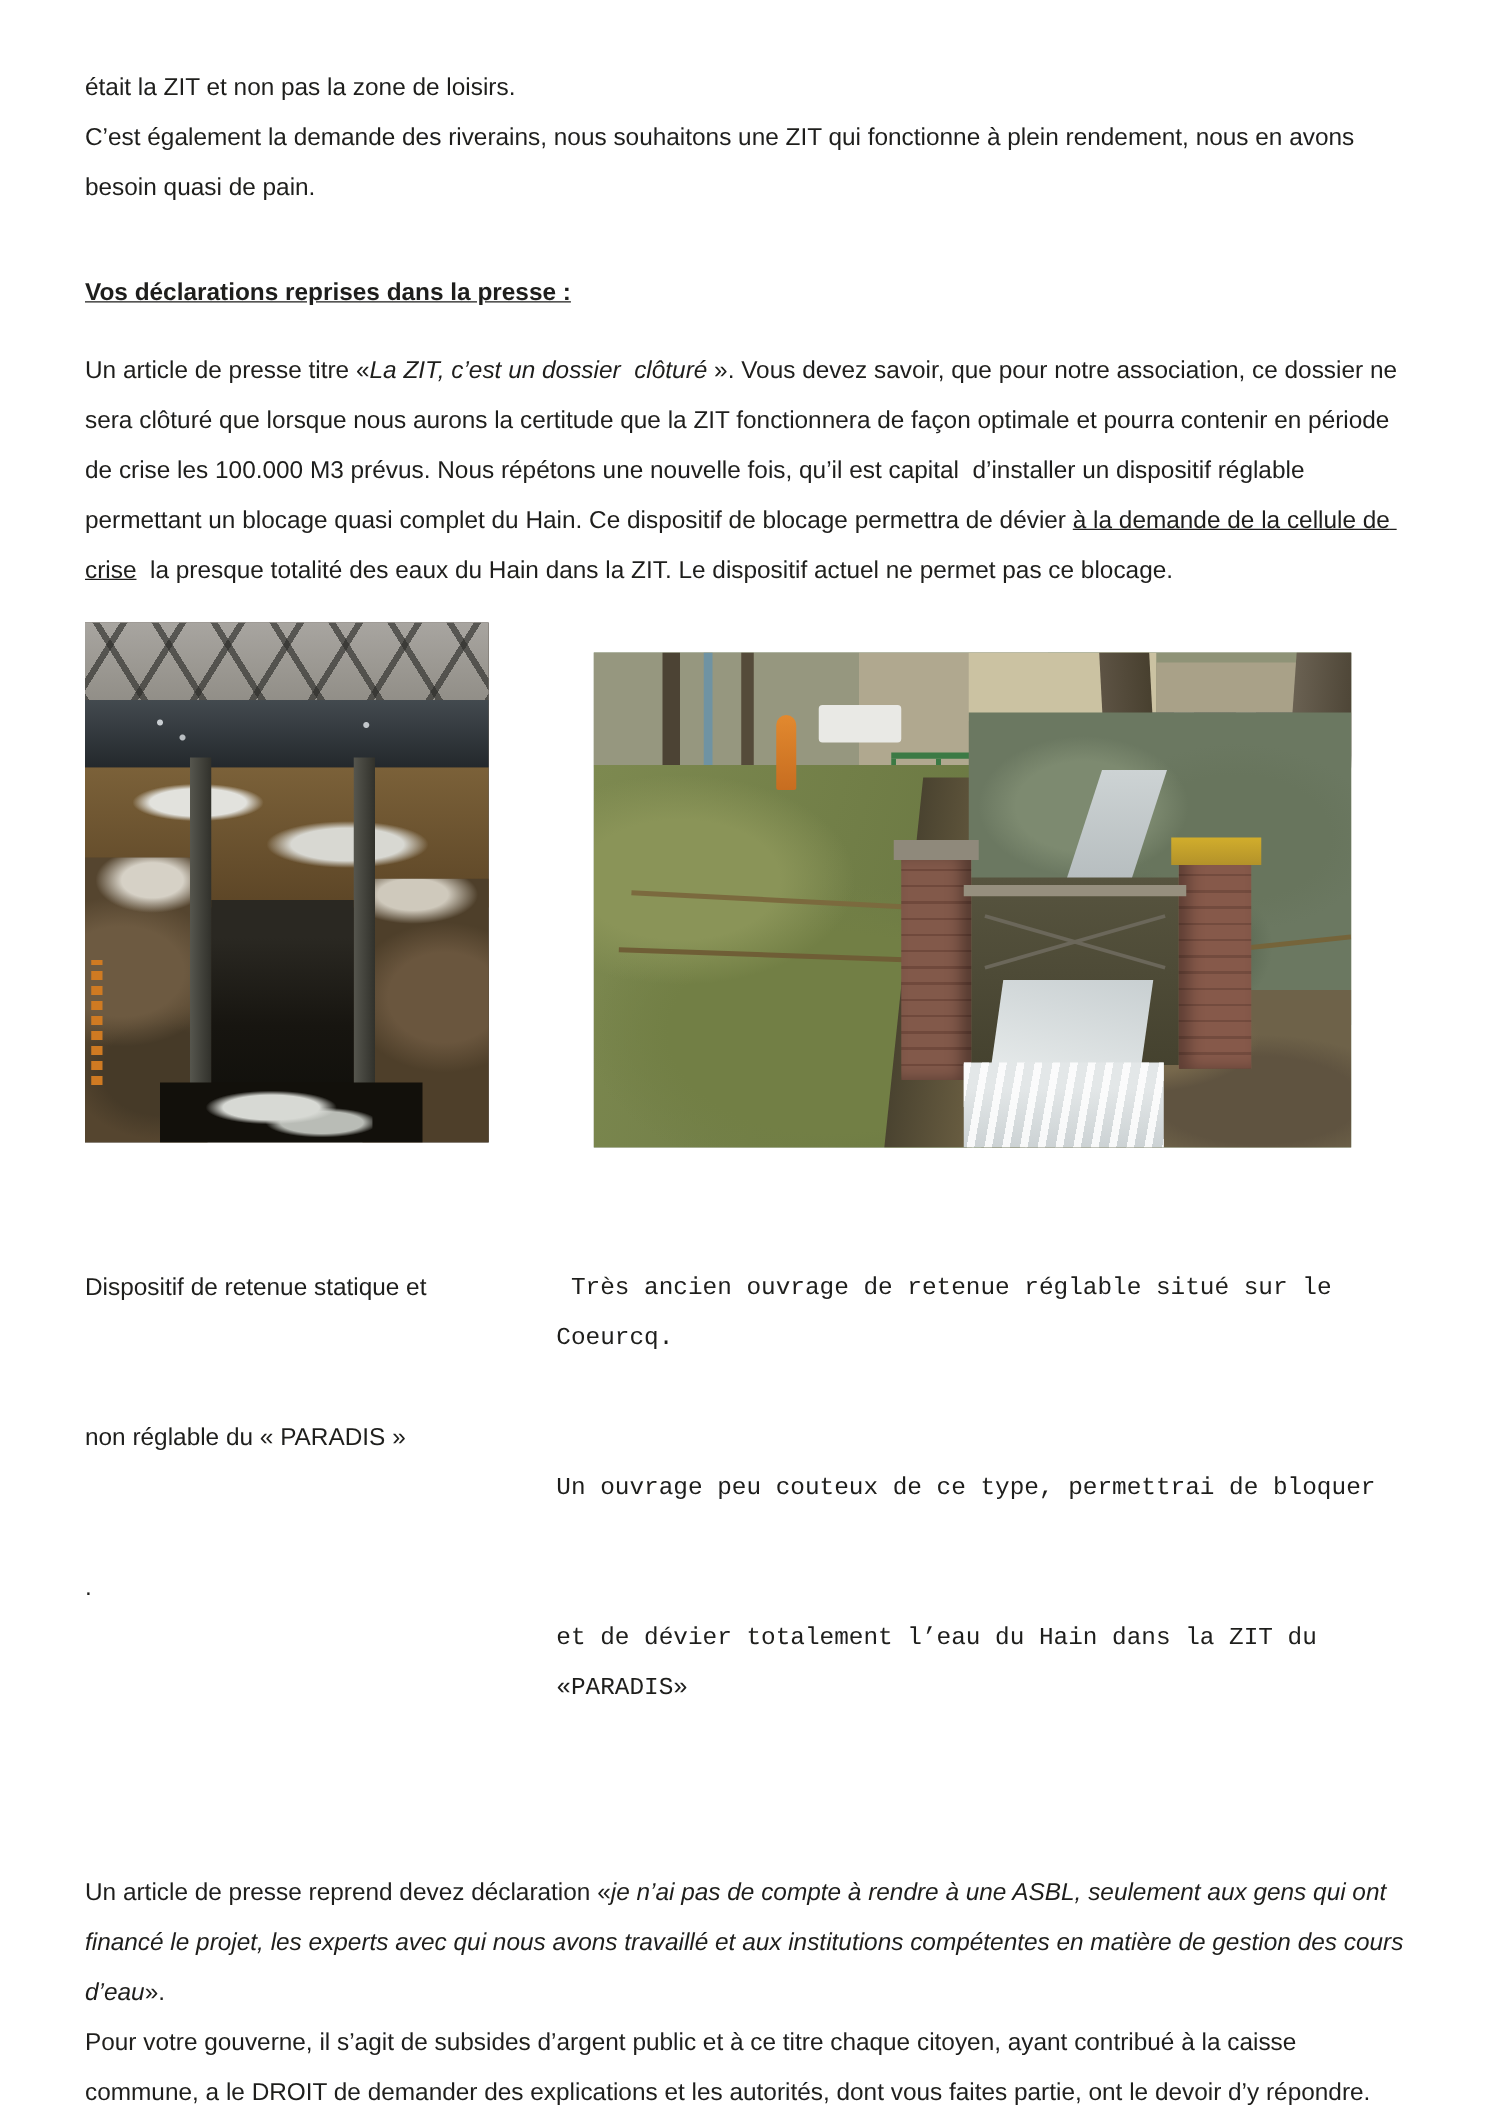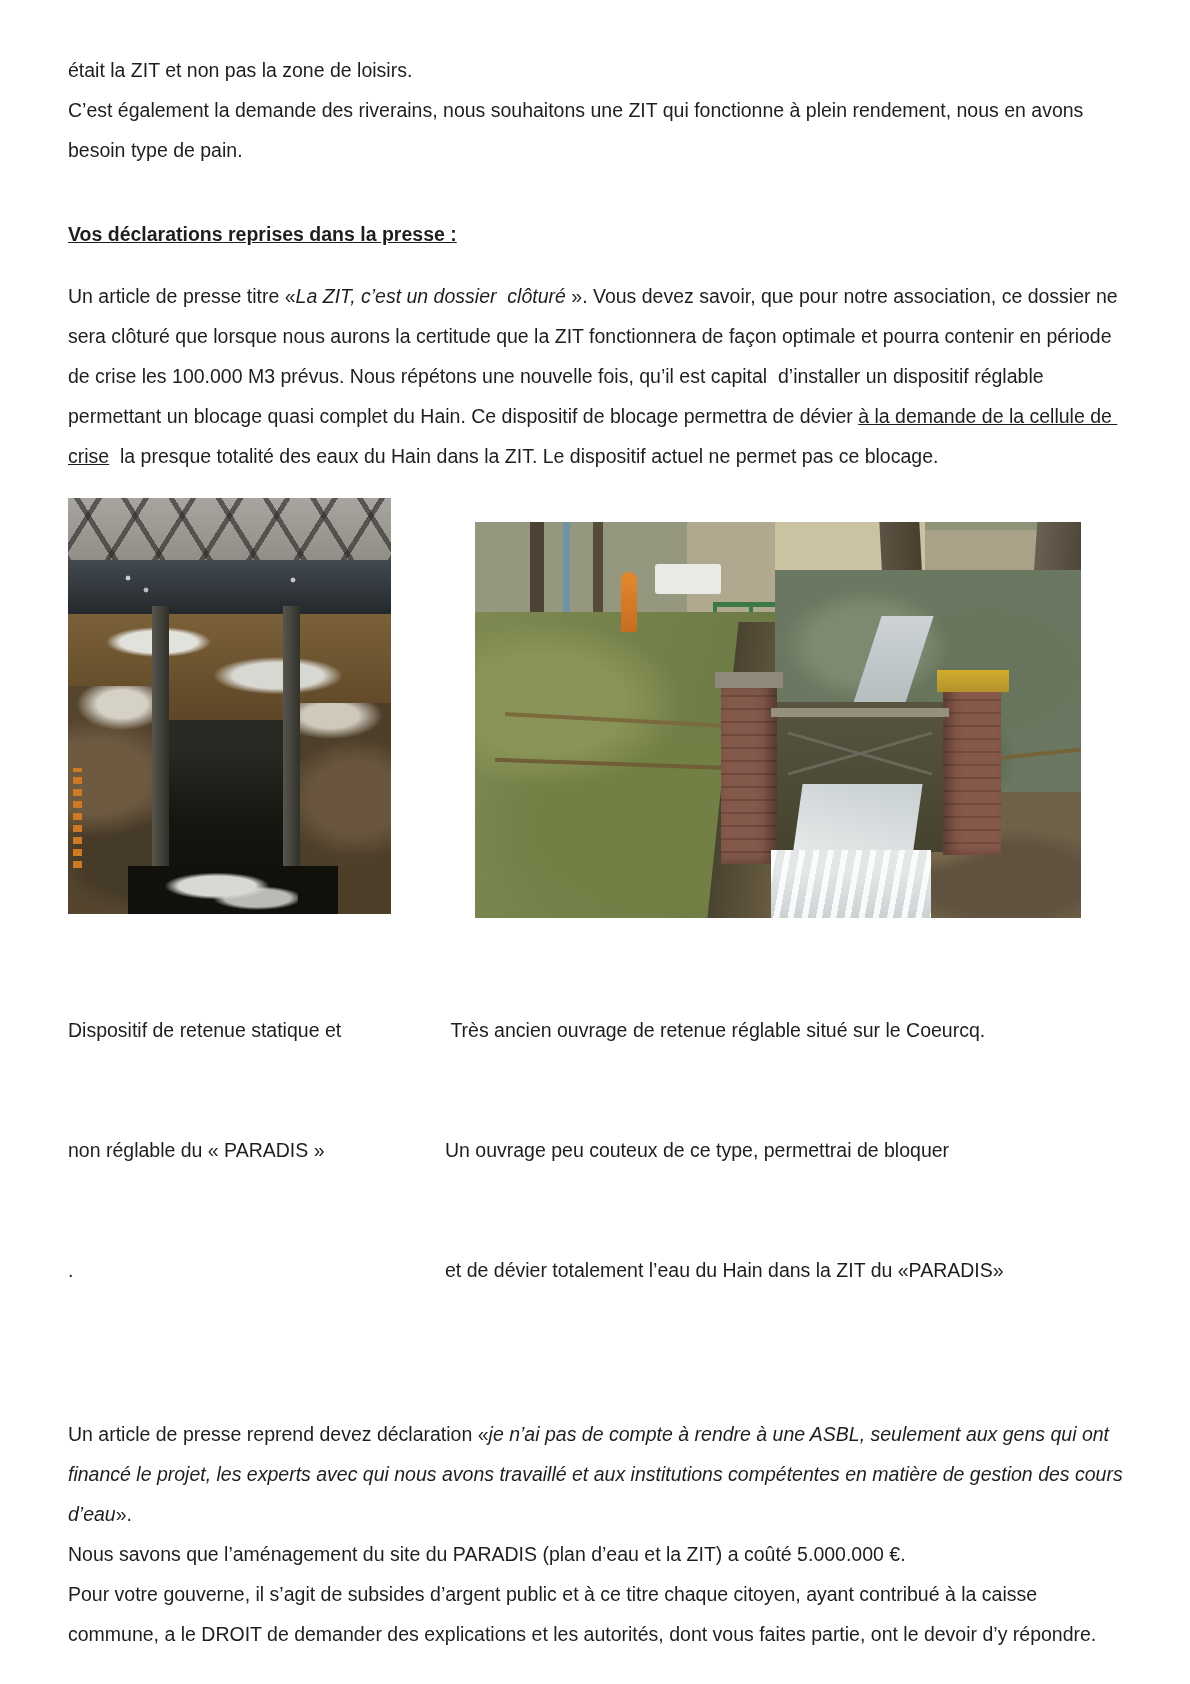--- a/index.html
+++ b/index.html
@@ -122,31 +122,31 @@
   .pr-rapids { left:322px; top:262px; width:120px; height:80px;
     background:linear-gradient(15deg,#e8ecec,#c8cfd1); transform:skewX(-8deg); }
   .pr-stream-low { left:296px; top:328px; width:160px; height:68px;
     background:
       repeating-linear-gradient(100deg, rgba(255,255,255,.85) 0 6px, transparent 6px 14px),
       linear-gradient(#e3e7e8 0 30%, #ccd2d4); }
 
   
   .caption-row { display:flex; margin-top:12px; line-height:40px; }
   .caption-left  { width:377px; flex:none; white-space:pre-wrap; }
-  .caption-right { flex:1; white-space:pre-wrap; }
+  .caption-right { flex:1; white-space:pre-wrap;font-family:Liberation Mono, monospace; }
 
   .decl { margin-top:44px; }
 </style>
 </head>
 <body>
 
 <div class="page">
 
   <p class="para">était la ZIT et non pas la zone de loisirs.</p>
-  <p class="para">C’est également la demande des riverains, nous souhaitons une ZIT qui fonctionne à plein rendement, nous en avons besoin type de pain.</p>
+  <p class="para">C’est également la demande des riverains, nous souhaitons une ZIT qui fonctionne à plein rendement, nous en avons besoin quasi de pain.</p>
 
   <div class="heading">Vos déclarations reprises dans la presse :</div>
 
   <p class="para press"><span>Un article de presse titre «</span><span class="bi">La ZIT, c’est un dossier  clôturé </span><span>». Vous devez savoir, que pour notre association, ce dossier ne sera clôturé que lorsque nous aurons la certitude que la ZIT fonctionnera de façon optimale et pourra contenir en période de crise les 100.000 M3 prévus. Nous répétons une nouvelle fois, qu’il est capital  d’installer un dispositif réglable permettant un blocage quasi complet du Hain. Ce dispositif de blocage permettra de dévier </span><span class="ul">à la demande de la cellule de crise</span><span>  la presque totalité des eaux du Hain dans la ZIT. Le dispositif actuel ne permet pas ce blocage.</span></p>
 
   <div class="photo-row">
 
     <div class="photo photo-left">
       <div class="pl-truss"></div>
       <div class="pl-beam"></div>
@@ -204,16 +204,15 @@
     </div>
     <div class="caption-right">
       <div> Très ancien ouvrage de retenue réglable situé sur le Coeurcq.</div>
       <div>Un ouvrage peu couteux de ce type, permettrai de bloquer</div>
       <div>et de dévier totalement l’eau du Hain dans la ZIT du «PARADIS»</div>
     </div>
   </div>
 
   <p class="para decl"><span>Un article de presse reprend devez déclaration «</span><span class="bi">je n’ai pas de compte à rendre à une ASBL, seulement aux gens qui ont financé le projet, les experts avec qui nous avons travaillé et aux institutions compétentes en matière de gestion des cours d’eau</span><span>».</span></p>
 
-  <p class="para">Nous savons que l’aménagement du site du PARADIS (plan d’eau et la ZIT) a coûté 5.000.000 €.</p>
   <p class="para">Pour votre gouverne, il s’agit de subsides d’argent public et à ce titre chaque citoyen, ayant contribué à la caisse commune, a le DROIT de demander des explications et les autorités, dont vous faites partie, ont le devoir d’y répondre.</p>
 
 </div>
 
 </body></html>

